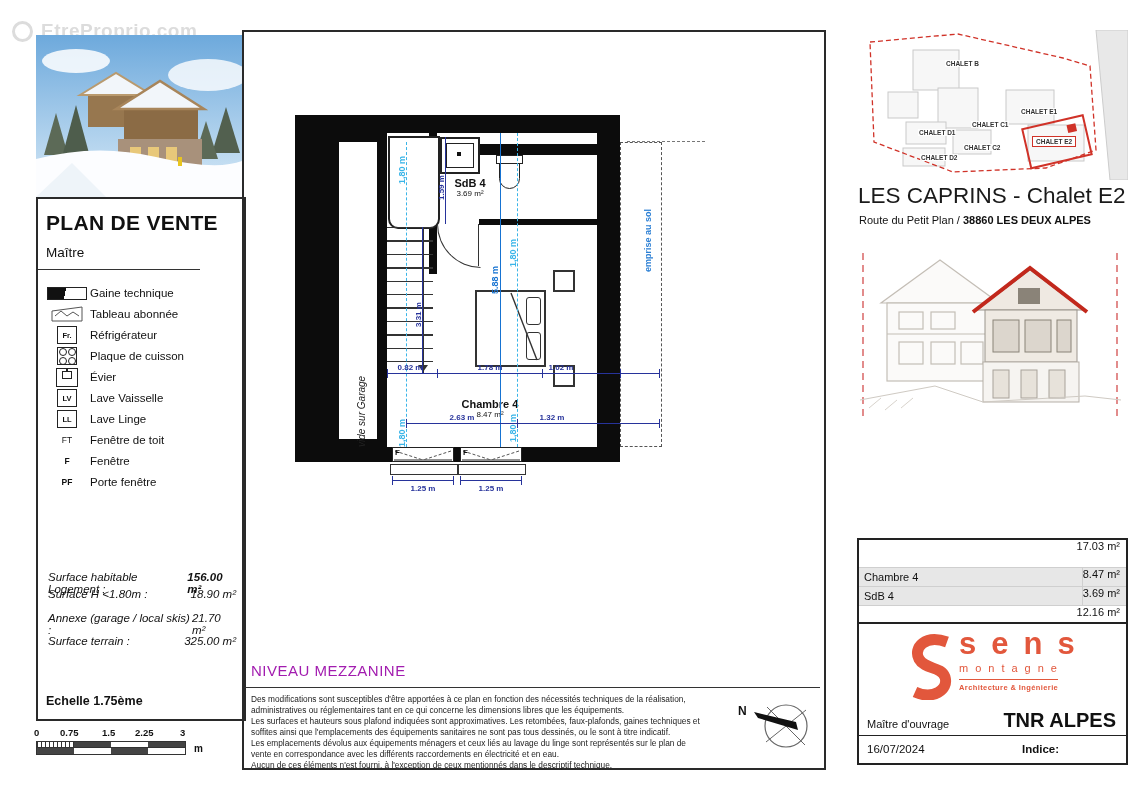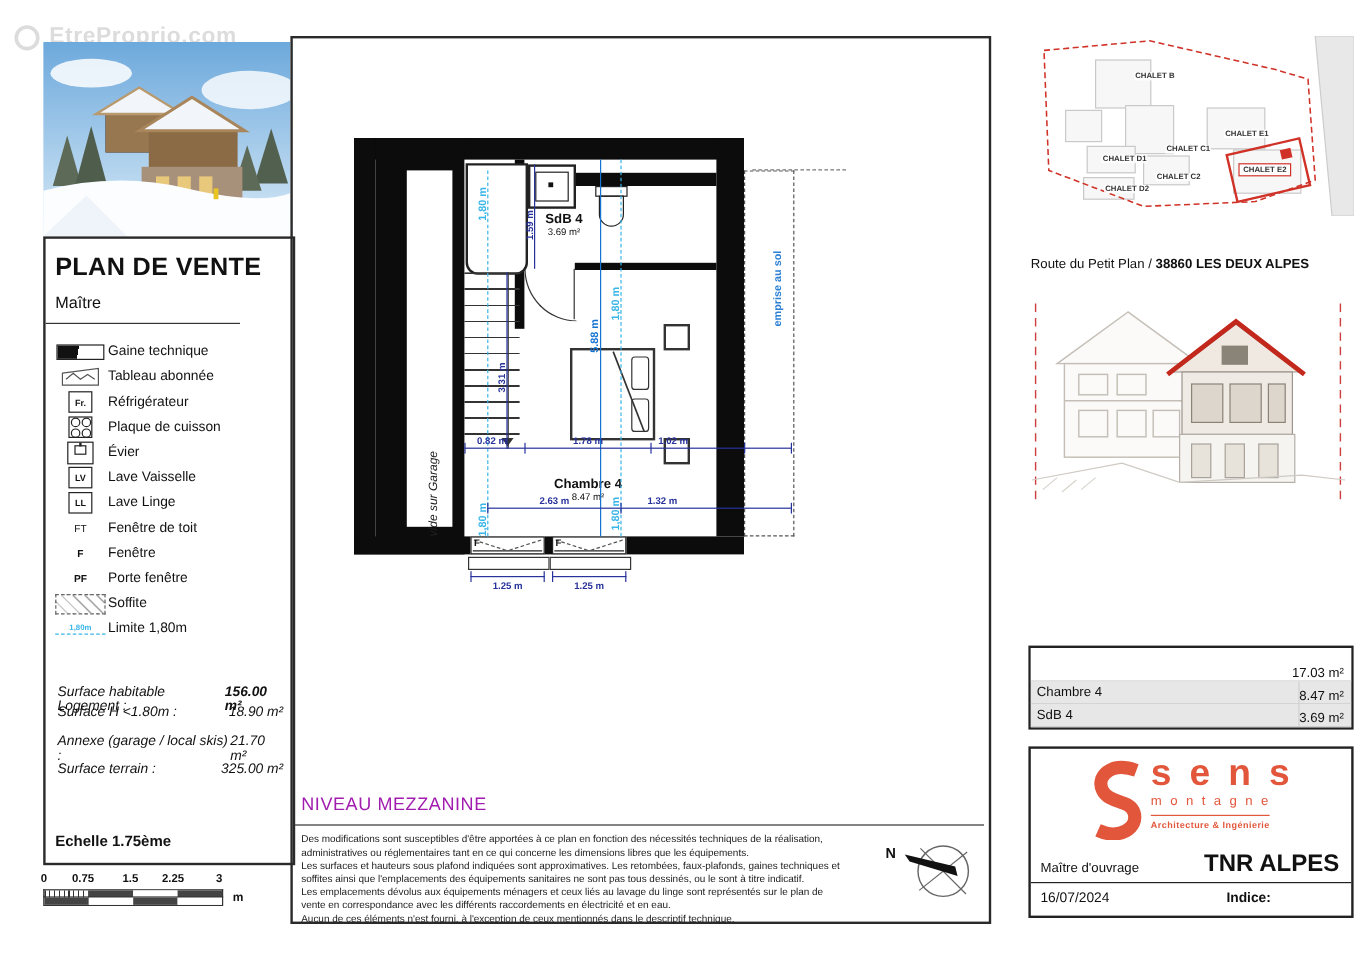--- a/index.html
+++ b/index.html
@@ -15,21 +15,21 @@
   .vlab{position:absolute;transform:rotate(-90deg);transform-origin:0 0;white-space:nowrap;
         font-size:8px;font-weight:700;color:#27339b}
   .tick{position:absolute;width:1.2px;height:9px;background:#27339b}
   .legrow{position:absolute;left:6px;width:194px;height:20px;display:flex;align-items:center}
   .legico{width:46px;display:flex;justify-content:center;align-items:flex-end;flex:none}
   .leglab{font-size:11.5px;color:#111}
   .box-ic{border:1.4px solid #222;font-size:7.5px;font-weight:700;display:flex;
           align-items:center;justify-content:center;background:#fff}
   .sitelab{position:absolute;font-size:6.5px;font-weight:700;color:#333;
            background:rgba(255,255,255,.85);padding:0 1px;white-space:nowrap}
-  .trow{display:flex;align-items:flex-end;font-size:11px;border-bottom:1px solid #cfcfcf}
+  .trow{display:flex;align-items:flex-start;font-size:11px;border-bottom:1px solid #cfcfcf}
   .surfrow{position:absolute;left:10px;width:188px;font-style:italic;font-size:11.5px;display:flex;justify-content:space-between}
 </style>
 </head>
 <body>
 
 <div class="sheet">
 
   <div class="abs" style="left:12px;top:20px;display:flex;align-items:center;gap:8px;color:#dcdcdc">
     <span style="width:15px;height:15px;border:3px solid #dcdcdc;border-radius:50%;display:inline-block"></span>
     <span style="font-size:19px;font-weight:700;letter-spacing:.5px">EtreProprio.com</span>
@@ -134,32 +134,20 @@
         <span style="font-size:8.5px;font-weight:800">F</span>
         </span>
       <span class="leglab">Fenêtre</span>
     </div>
     <div class="legrow" style="top:273px">
       <span class="legico">
         <span style="font-size:8.5px;font-weight:800">PF</span>
         </span>
       <span class="leglab">Porte fenêtre</span>
     </div>
-    <div class="legrow" style="top:294px">
-      <span class="legico">
-        <span style="width:40px;height:15px;border:1.2px dashed #666;background:repeating-linear-gradient(45deg,transparent 0 6px,#9a9a9a 6px 7px)"></span>
-        </span>
-      <span class="leglab">Soffite</span>
-    </div>
-    <div class="legrow" style="top:315px">
-      <span class="legico">
-        <span style="width:42px;text-align:center;color:#3ab5e8;font-size:6.5px;font-weight:700;border-bottom:1.6px dashed #3ab5e8;padding-bottom:1px">1,80m</span>
-        </span>
-      <span class="leglab">Limite 1,80m</span>
-    </div>
 
     <div class="surfrow" style="top:372px">
       <span>Surface habitable Logement :</span>
       <span style="font-weight:800;font-style:italic">156.00 m²</span>
     </div>
     <div class="surfrow" style="top:389px">
       <span>Surface H &lt;1.80m :</span>
       <span>18.90 m²</span>
     </div>
     <div class="surfrow" style="top:413px">
@@ -356,20 +344,21 @@
     </svg>
   </div>
   <span class="sitelab" style="left:945px;top:60px">CHALET B</span>
   <span class="sitelab" style="left:1020px;top:108px">CHALET E1</span>
   <span class="sitelab" style="left:971px;top:121px">CHALET C1</span>
   <span class="sitelab" style="left:918px;top:129px">CHALET D1</span>
   <span class="sitelab" style="left:963px;top:144px">CHALET C2</span>
   <span class="sitelab" style="left:920px;top:154px">CHALET D2</span>
   <span class="sitelab" style="left:1032px;top:136px;border:1.2px solid #d03228;padding:1px 3px">CHALET E2</span>
 
+  <div class="abs" style="left:858px;top:183px;font-size:22.5px;color:#1a1a1a">LES CAPRINS - Chalet E2</div>
   <div class="abs" style="left:859px;top:214px;font-size:11px">
     <span>Route du Petit Plan / </span><span style="font-weight:800">38860 LES DEUX ALPES</span>
   </div>
 
   <div class="abs" style="left:855px;top:248px;width:272px;height:195px">
     <svg width="272" height="195">
       <line x1="8" y1="5" x2="8" y2="170" stroke="#cf4040" stroke-width="1.2" stroke-dasharray="7,5"></line>
       <line x1="262" y1="5" x2="262" y2="170" stroke="#cf4040" stroke-width="1.2" stroke-dasharray="7,5"></line>
       <g fill="#fbfaf9" stroke="#c4beb6" stroke-width="1.2">
         <polygon points="85,12 26,55 144,55"></polygon>
@@ -407,20 +396,24 @@
       <span style="padding-right:6px">17.03 m²</span>
     </div>
     <div class="trow" style="height:18px;background:#e7e7e7">
       <span style="flex:1;padding-left:5px;border-right:1px solid #cfcfcf;height:100%;display:flex;align-items:center">Chambre 4</span>
       <span style="padding-right:6px">8.47 m²</span>
     </div>
     <div class="trow" style="height:18px;background:#e7e7e7">
       <span style="flex:1;padding-left:5px;border-right:1px solid #cfcfcf;height:100%;display:flex;align-items:center">SdB 4</span>
       <span style="padding-right:6px">3.69 m²</span>
     </div>
+    <div class="trow" style="height:17px;background:#fff;border-bottom:none">
+      <span style="flex:1;padding-left:5px"></span>
+      <span style="padding-right:6px">12.16 m²</span>
+    </div>
   </div>
 
   <div class="abs" style="left:857px;top:622px;width:271px;height:143px;border:2px solid #222;box-sizing:border-box;background:#fff">
     <svg class="abs" style="left:48px;top:8px" width="46" height="68">
       <path d="M40,10 C18,2 6,16 12,27 C18,38 34,34 38,45 C42,58 26,68 8,60" stroke="#e2573c" stroke-width="11" fill="none"></path>
     </svg>
     <div class="abs" style="left:100px;top:2px;color:#e2573c">
       <div style="font-size:31px;font-weight:600;letter-spacing:15px">sens</div>
       <div style="font-size:11px;letter-spacing:7px;margin-top:0px">montagne</div>
       <div style="font-size:7.5px;font-weight:700;letter-spacing:.4px;margin-top:5px;border-top:1px solid #e2573c;padding-top:3px;display:inline-block">Architecture &amp; Ingénierie</div>

